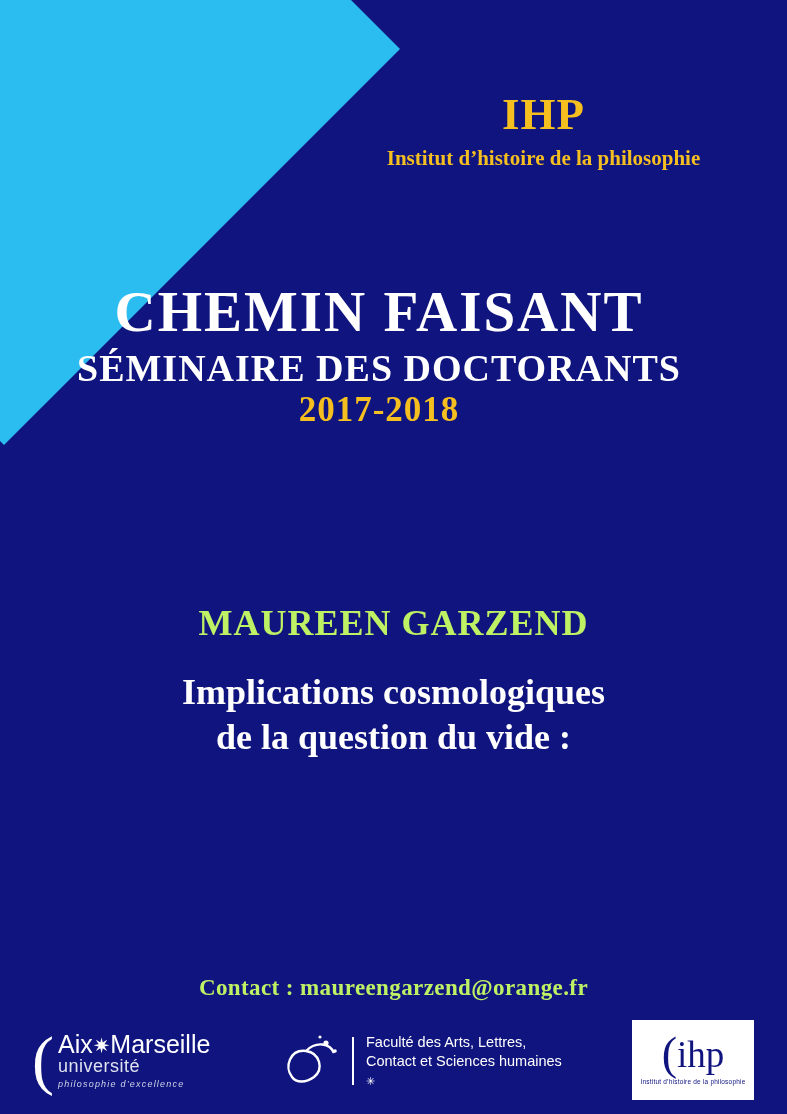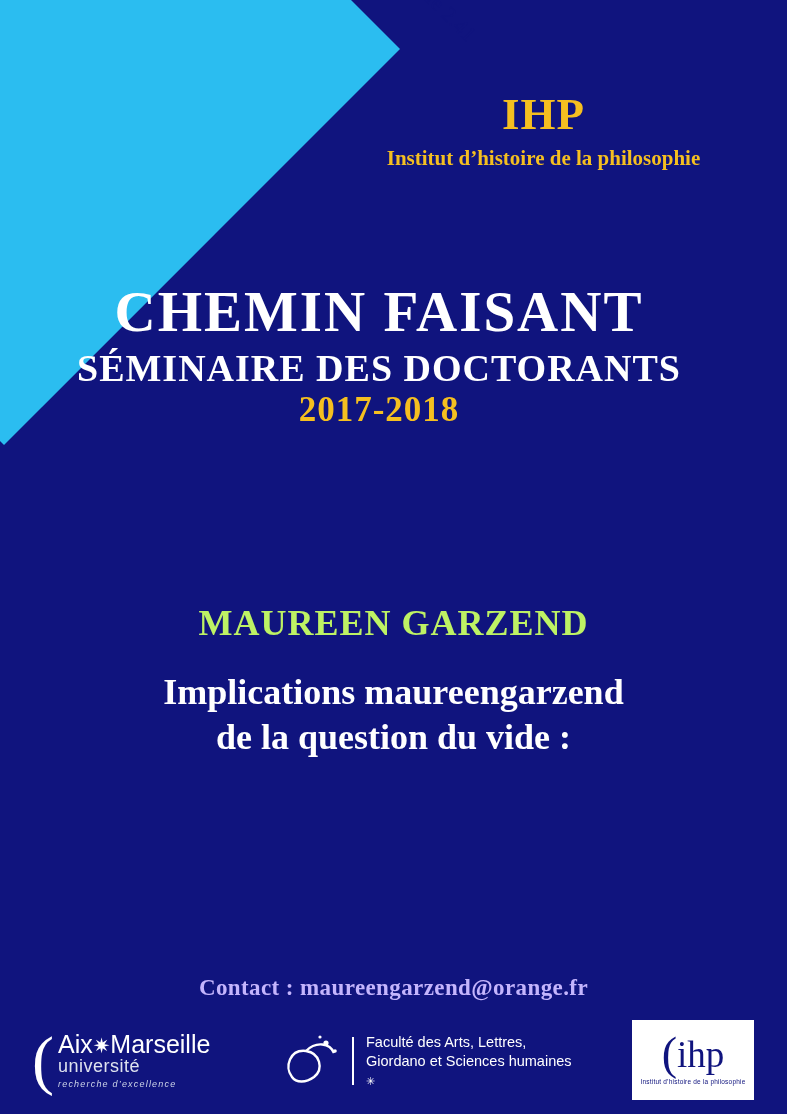--- a/index.html
+++ b/index.html
@@ -138,21 +138,21 @@
     margin-top: 26px;
   }
 
   
   .contact {
     position: absolute;
     left: 0;
     top: 975px;
     width: 787px;
     text-align: center;
-    color: #c4b5fd;
+    color: #bef264;
     font-weight: bold;
     font-size: 23px;
     letter-spacing: 0.4px;
   }
 
   
   .footer {
     position: absolute;
     left: 0;
     bottom: 8px;
@@ -299,54 +299,54 @@
 
   <div class="title-block">
     <div class="title-main">CHEMIN FAISANT</div>
     <div class="title-sub">SÉMINAIRE DES DOCTORANTS</div>
     <div class="title-years">2017-2018</div>
   </div>
 
   <div class="speaker-block">
     <div class="speaker-name">MAUREEN GARZEND</div>
     <div class="talk-title">
-      <div>Implications maureengarzend</div>
+      <div>Implications cosmologiques</div>
       <div>de la question du vide :</div>
     </div>
   </div>
 
   <div class="contact">Contact : maureengarzend@orange.fr</div>
 
   <div class="footer">
 
     <div class="logo-amu">
       <span class="amu-paren">(</span>
       <span class="amu-text">
         <span class="amu-line1">
           <span>Aix</span><span class="amu-star">✷</span><span>Marseille</span>
         </span>
         <span class="amu-line2">université</span>
-        <span class="amu-line3">recherche d’excellence</span>
+        <span class="amu-line3">philosophie d’excellence</span>
       </span>
     </div>
 
     <div class="logo-fac">
       <div class="fac-mark">
         <svg width="66" height="60" viewBox="0 0 66 60" aria-hidden="true">
           <path d="M10 46 C2 36, 8 18, 24 20 C38 22, 42 38, 32 46 C24 52, 14 52, 10 46 Z" fill="none" stroke="#ffffff" stroke-width="2.4"></path>
           <path d="M24 20 C34 10, 48 12, 52 22" fill="none" stroke="#ffffff" stroke-width="2.4"></path>
           <circle cx="44" cy="12" r="2.6" fill="#ffffff"></circle>
           <circle cx="53" cy="20" r="1.8" fill="#ffffff"></circle>
           <circle cx="38" cy="6" r="1.6" fill="#ffffff"></circle>
         </svg>
       </div>
       <div class="fac-divider"></div>
       <div class="fac-text">
         <div>Faculté des Arts, Lettres,</div>
-        <div>Giordano et Sciences humaines</div>
+        <div>Contact et Sciences humaines</div>
         <div class="fac-dot">✳</div>
       </div>
     </div>
 
     <div class="logo-ihp">
       <div class="logo-ihp-main">
         <span class="logo-ihp-paren">(</span>
         <span>ihp</span>
       </div>
       <div class="logo-ihp-caption">Institut d’histoire de la philosophie</div>

